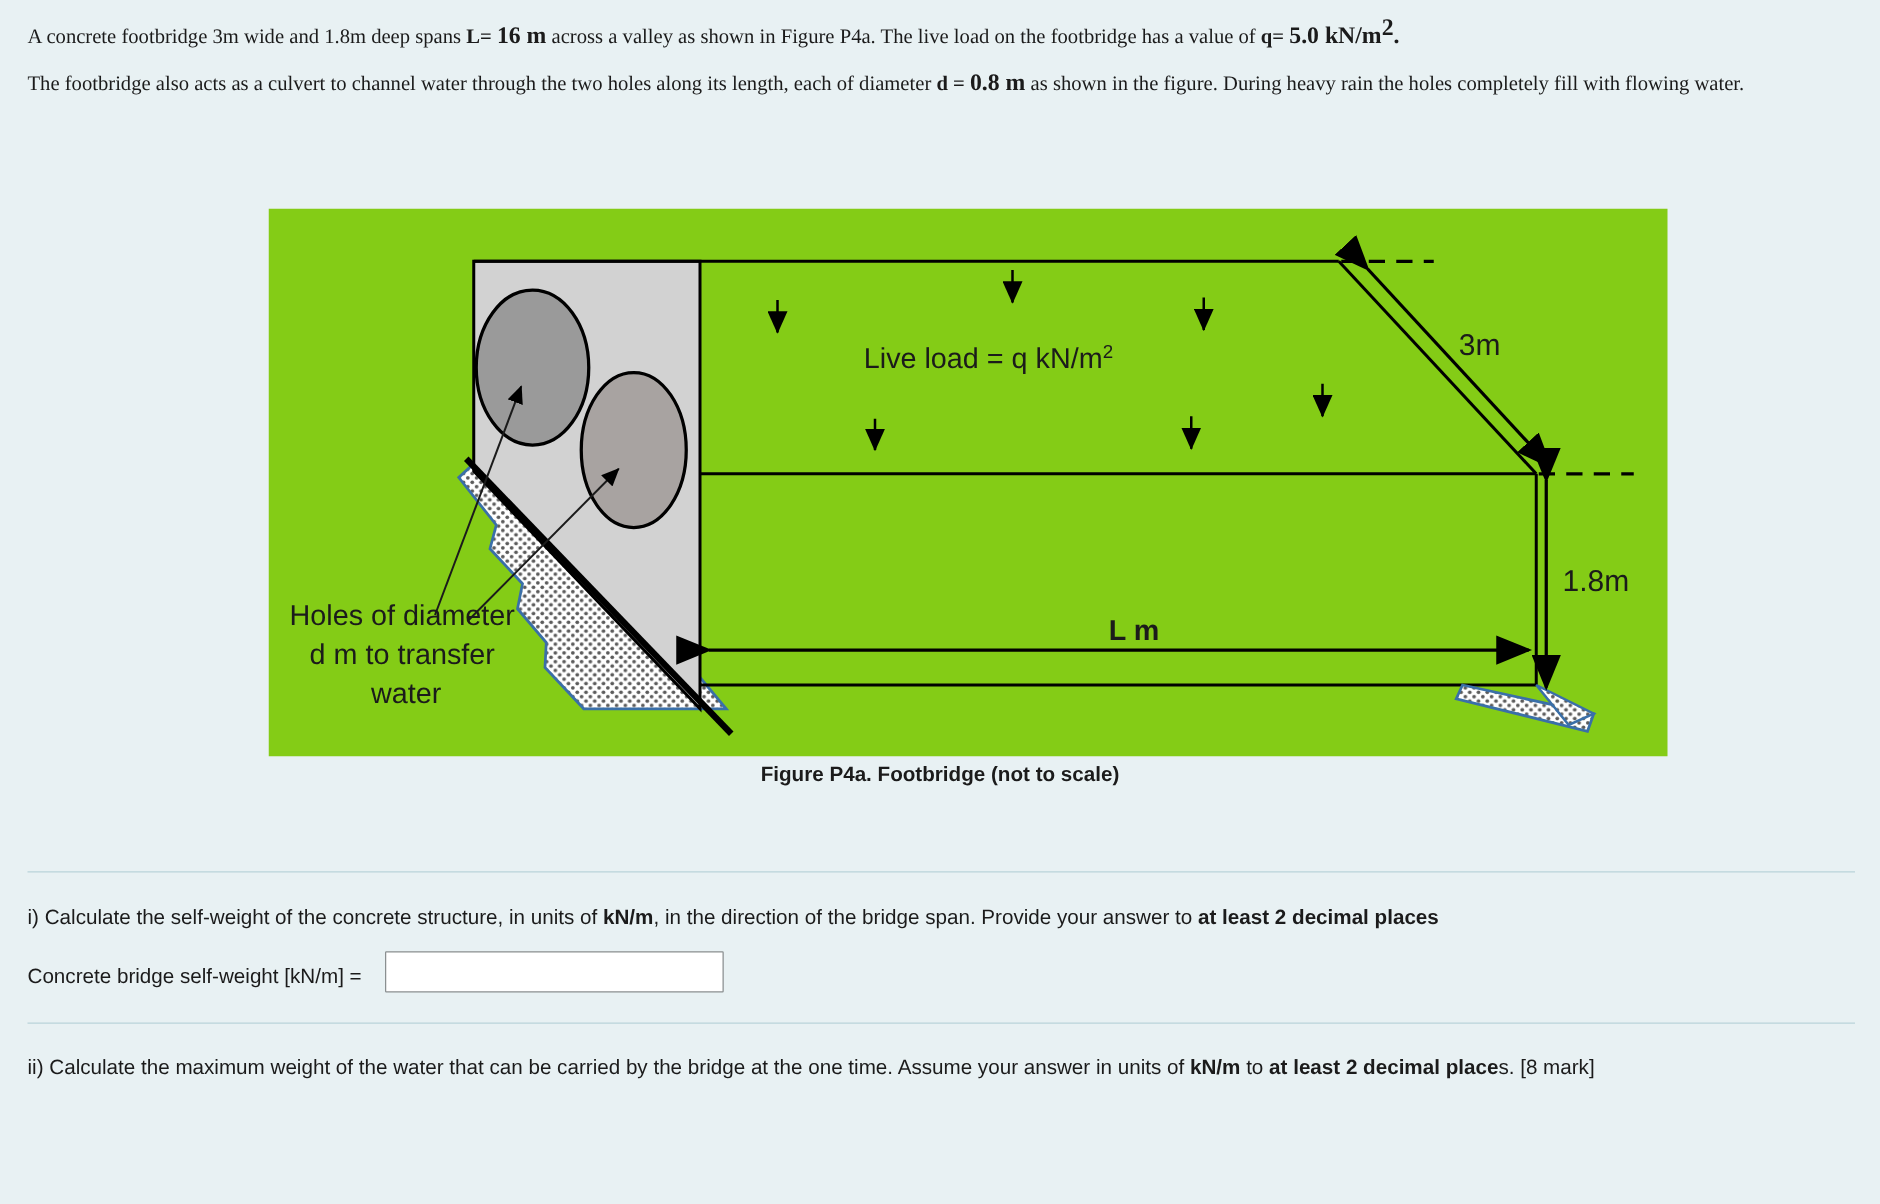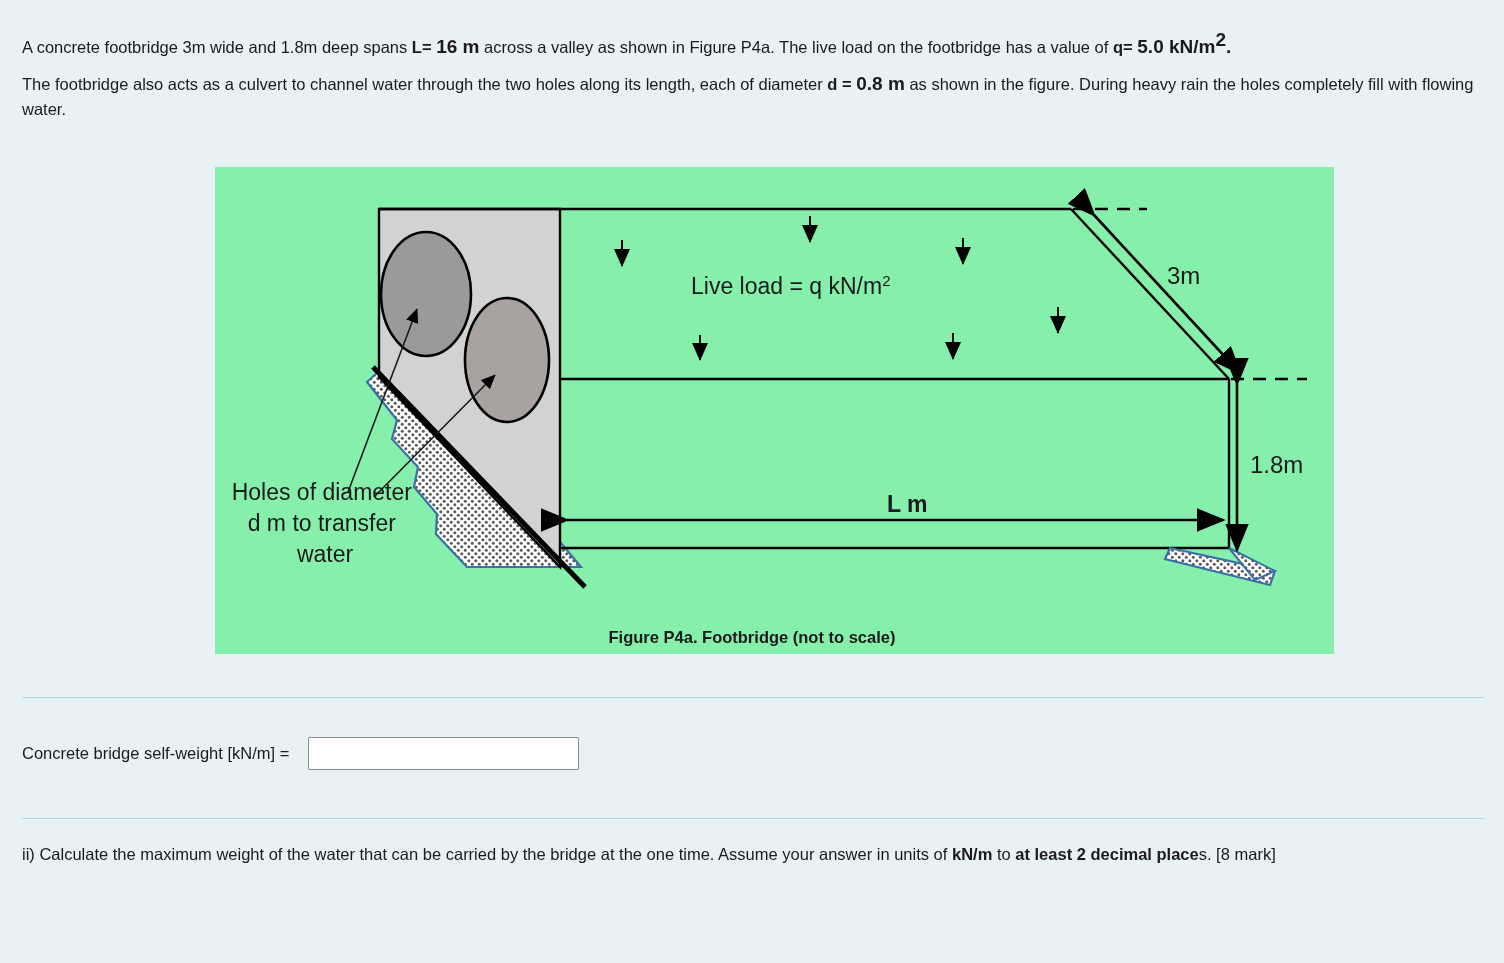--- a/index.html
+++ b/index.html
@@ -15,46 +15,47 @@
     overflow: hidden;
   }
   .page {
     position: relative;
     width: 1504px;
     height: 963px;
   }
   .prose {
     position: absolute;
     left: 22px;
-    top: 27px;
+    top: 10px;
     width: 1462px;
     font-size: 16.5px;
     line-height: 1.42;
+    font-family: Liberation Serif, serif;
   }
   .prose p {
     margin: 0 0 11px 0;
   }
   .b { font-weight: bold; }
   .big { font-size: 19px; font-weight: bold; }
   sup { font-size: 0.68em; }
 
   .figure-box {
     position: absolute;
     left: 215px;
     top: 167px;
     width: 1119px;
-    height: 487px;
-    background: #86efac;
+    height: 438px;
+    background: #84cc16;
   }
   .figure-box svg { display: block; }
 
   .fig-caption {
     position: absolute;
     left: 0;
-    top: 628px;
+    top: 611px;
     width: 1504px;
     text-align: center;
     font-size: 16.5px;
     font-weight: bold;
     color: #1b1b1b;
   }
 
   .divider {
     position: absolute;
     left: 22px;
@@ -70,21 +71,21 @@
     left: 22px;
     width: 1462px;
     font-size: 16.5px;
     line-height: 1.45;
   }
   #question-1 { top: 723px; }
   #question-2 { top: 843px; }
 
   .answer-row {
     display: flex;
-    align-items: center;
+    align-items: flex-end;
     margin-top: 14px;
     font-size: 16.5px;
     gap: 12px;
   }
   .answer-row .lbl { white-space: pre; }
   .answer-input {
     margin-left: 7px;
     width: 271px;
     height: 33px;
     box-sizing: border-box;
@@ -185,20 +186,21 @@
 
     </svg>
   </div>
 
   <div class="fig-caption">Figure P4a. Footbridge (not to scale)</div>
 
   <div class="divider" id="divider-1"></div>
   <div class="divider" id="divider-2"></div>
 
   <div class="qblock" id="question-1">
+    <p class="q2-text"><span>i) Calculate the self-weight of the concrete structure, in units of </span><span class="b">kN/m</span><span>, in the direction of the bridge span. Provide your answer to </span><span class="b">at least 2 decimal places</span><span></span></p>
     <div class="answer-row">
       <span class="lbl">Concrete bridge self-weight [kN/m] =</span>
       <input class="answer-input" type="text" value="" style="">
     </div>
   </div>
 
   <div class="qblock" id="question-2">
     <p class="q2-text"><span>ii) Calculate the maximum weight of the water that can be carried by the bridge at the one time. Assume your answer in units of </span><span class="b">kN/m</span><span> to </span><span class="b">at least 2 decimal place</span><span>s. [8 mark]</span></p>
   </div>
 

